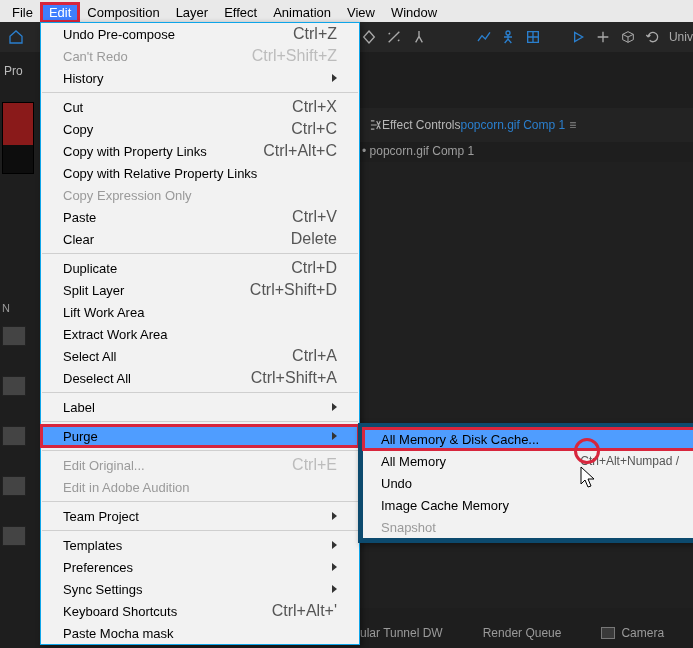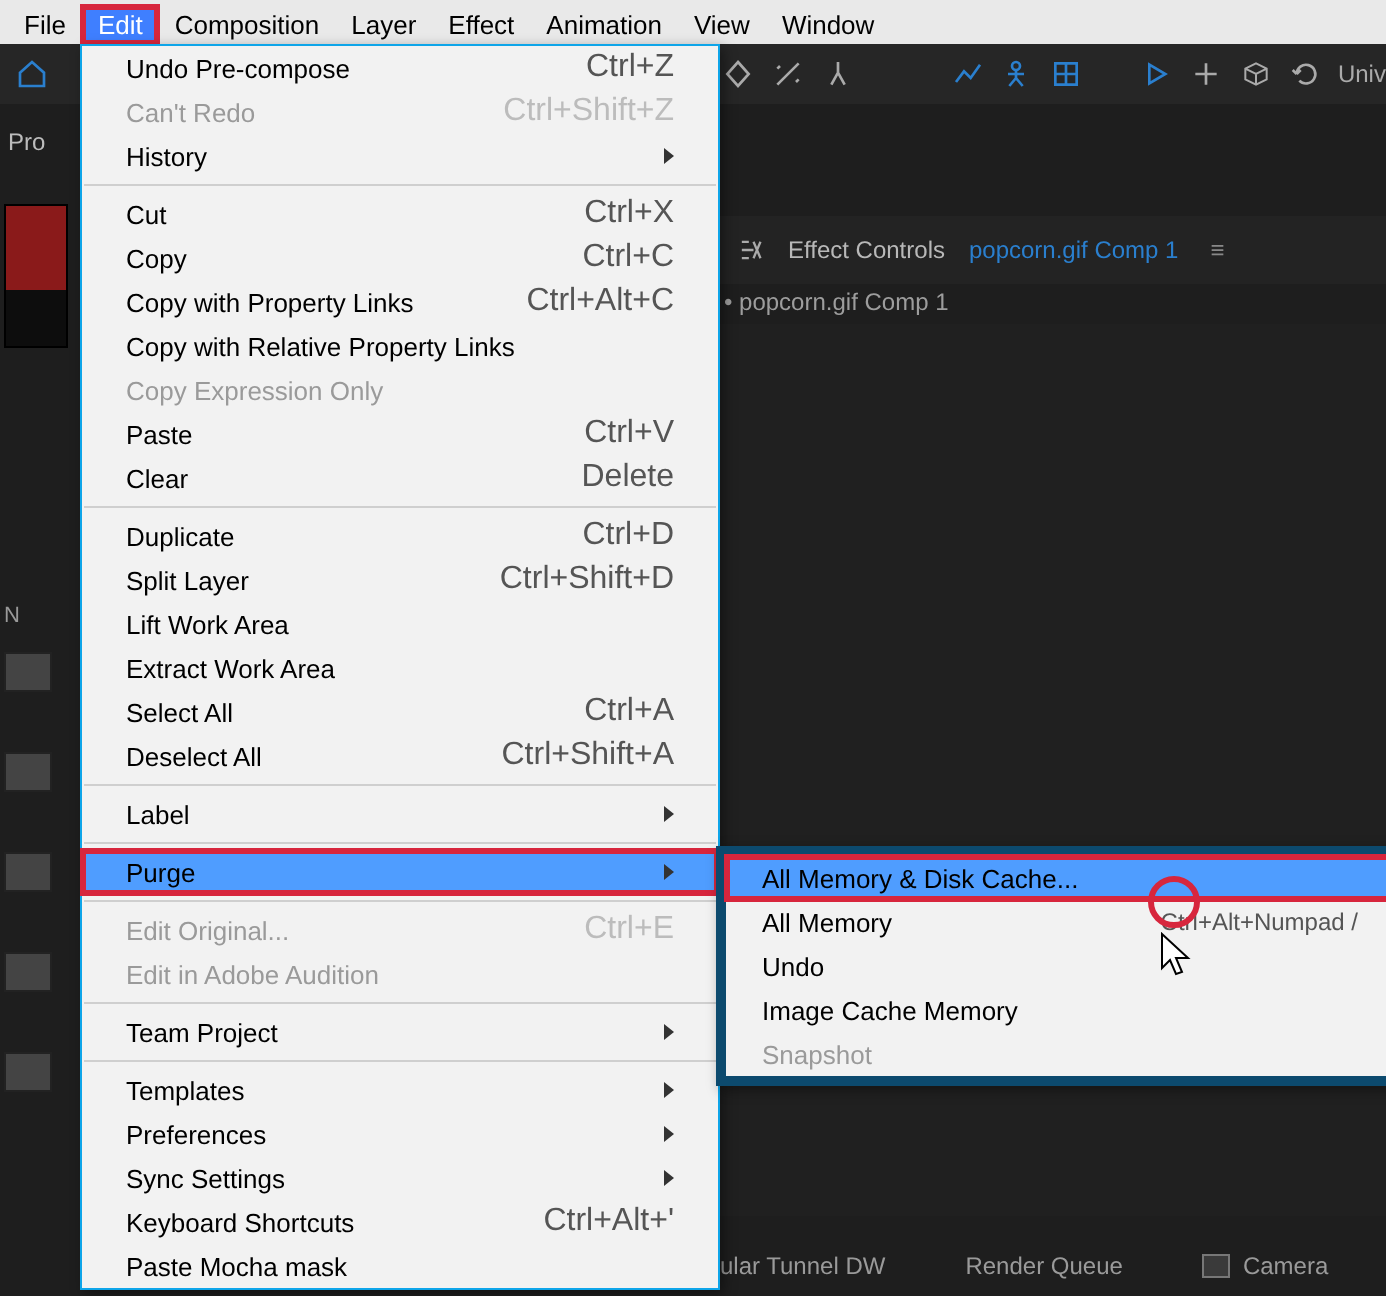--- a/index.html
+++ b/index.html
@@ -31,21 +31,21 @@
   .arrow{width:0;height:0;border-top:4px solid transparent;
     border-bottom:4px solid transparent;border-left:5px solid #333;margin-left:6px}
   .submenu{position:absolute;left:358px;top:423px;width:334px;background:#f2f2f2;
     color:#000;border:5px solid #0c4a6e;box-shadow:2px 2px 6px rgba(0,0,0,.4);z-index:31}
   .sitem{display:flex;align-items:center;height:22px;padding:0 18px;
     justify-content:space-between}
   .sitem.sel{background:#4f9dff}
   .sitem .sc{color:#555;font-size:12px}
   .sitem.gray{color:#9a9a9a}
   .ec-panel{position:absolute;left:360px;top:56px;right:0;height:34px;
-    background:#232323;display:flex;align-items:center;gap:12px;padding-left:8px;
+    background:#232323;display:flex;align-items:center;gap:0;padding-left:8px;
     font-size:12px;color:#b8b8b8}
   .ec-panel .linkblue{color:#2a7fce}
   .ec-hamb{color:#888;margin-left:4px}
   .crumb{position:absolute;left:362px;top:92px;font-size:12px;color:#9d9d9d}
   .viewer{position:absolute;left:360px;top:110px;right:0;bottom:40px;background:#202020}
   .cursor{position:absolute;left:574px;top:438px;z-index:50;pointer-events:none}
   .clickring{width:20px;height:20px;border:3px solid #d7263d;border-radius:50%}
   .cur-arrow{margin-top:2px;margin-left:6px}
   .bottom{position:absolute;left:0;right:0;bottom:0;height:30px;background:#1e1e1e;
     display:flex;align-items:center;gap:40px;padding-left:360px;color:#9a9a9a;

